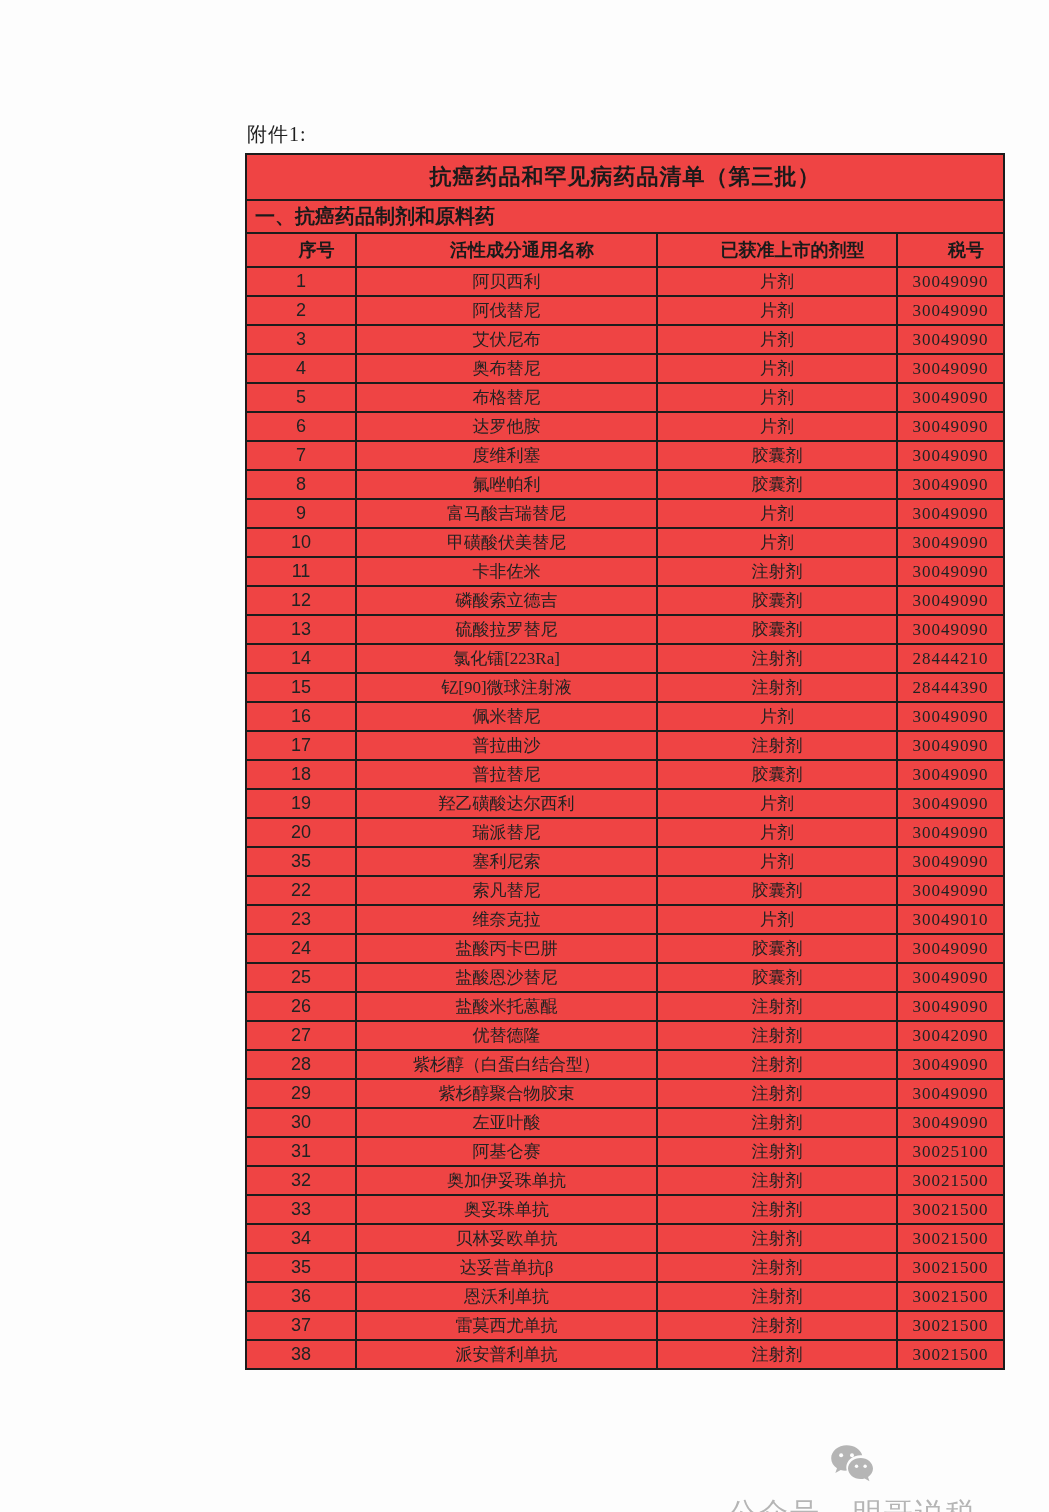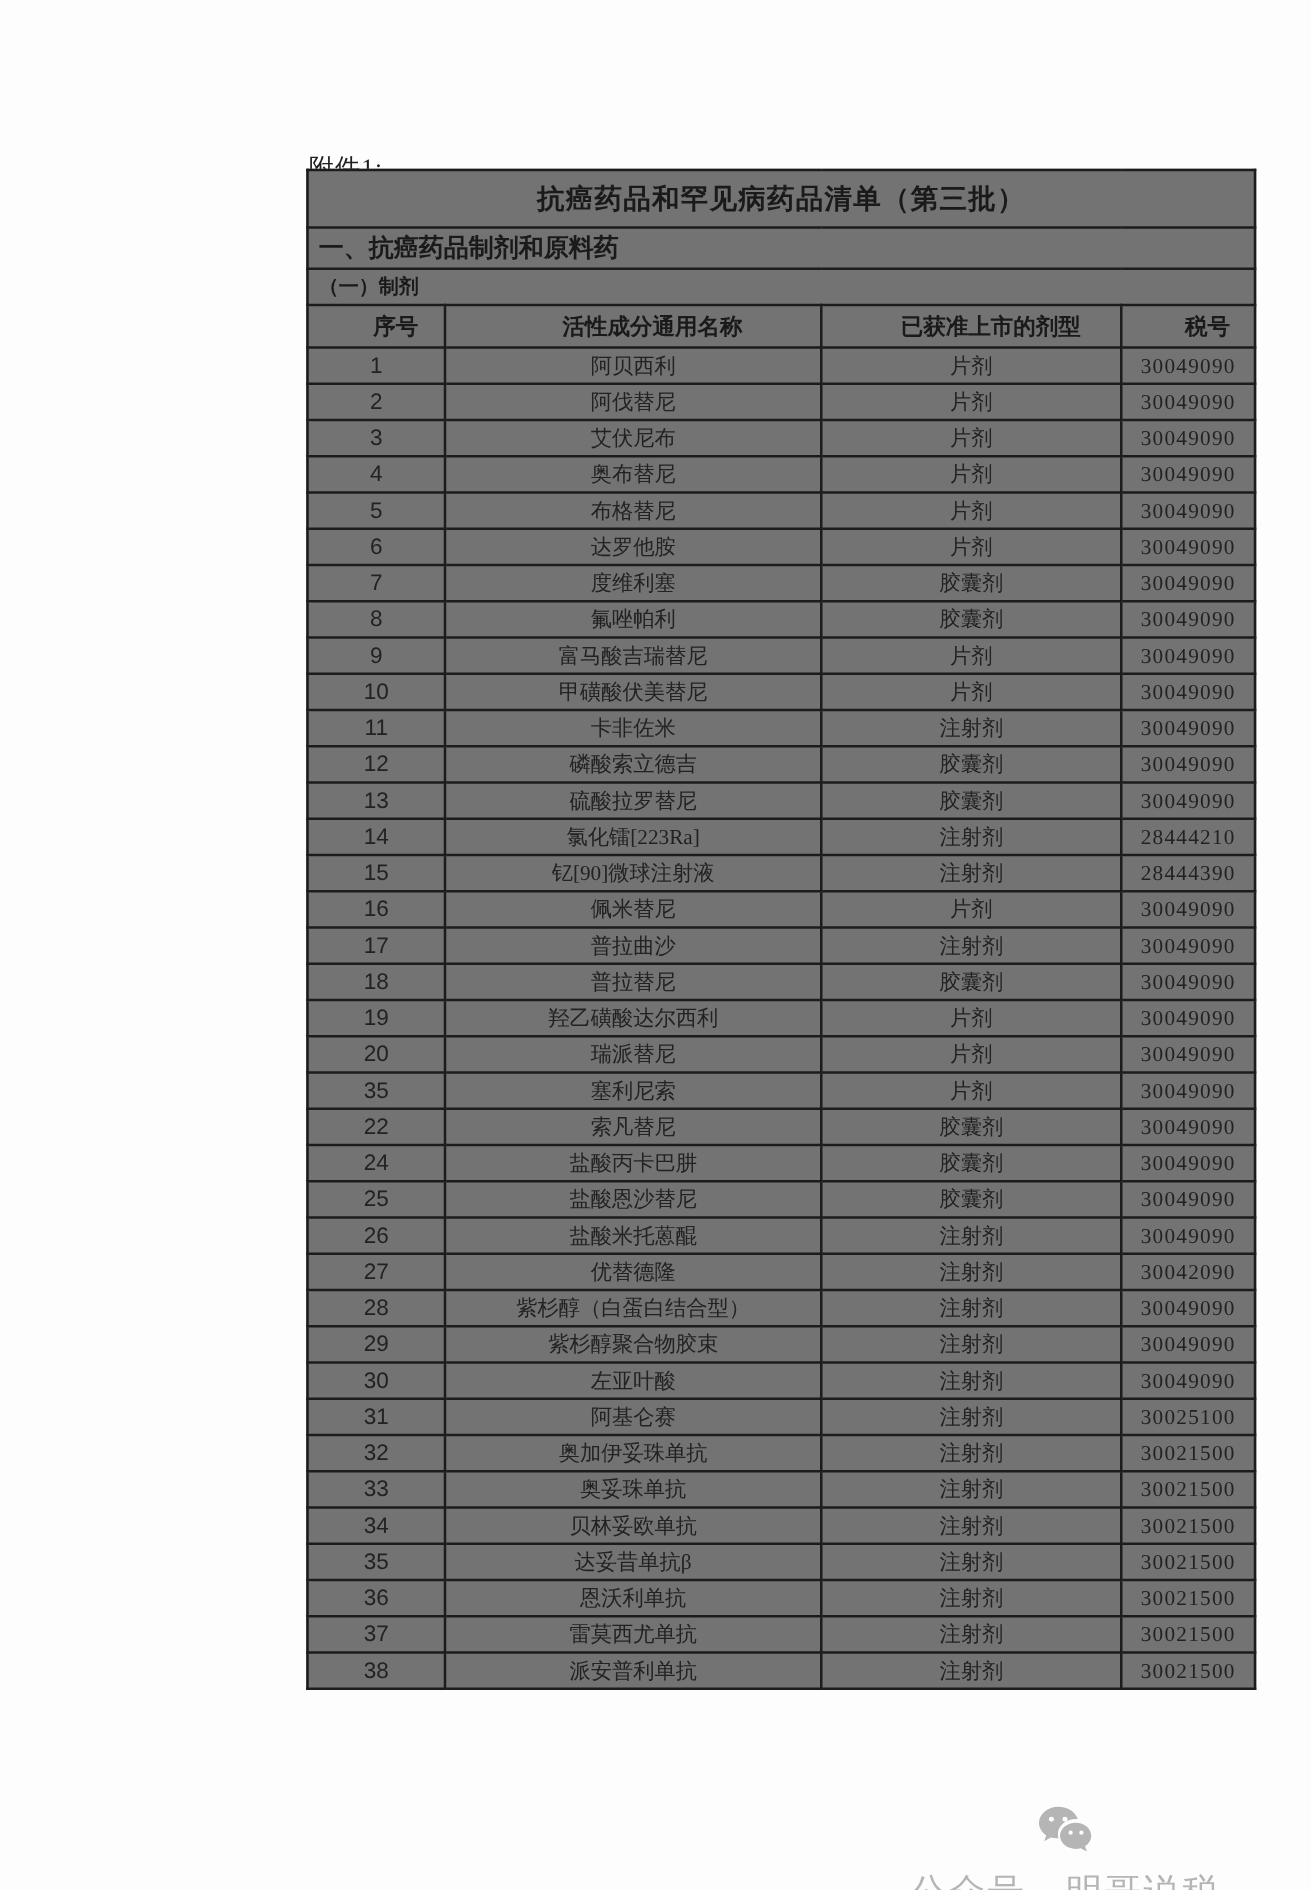--- a/index.html
+++ b/index.html
@@ -21,25 +21,25 @@
     left: 247px;
     top: 121px;
     font-size: 20px;
     font-family: "Liberation Serif", serif;
     color: #1f1f1f;
     letter-spacing: 1px;
   }
   table.drug-table {
     position: absolute;
     left: 245px;
-    top: 135px;
+    top: 153px;
     width: 758px;
     border-collapse: collapse;
     table-layout: fixed;
-    background: #737373;
+    background: #ef4444;
   }
   table.drug-table td, table.drug-table th {
     border: 2px solid #1c1c1c;
     padding: 0 4px;
     overflow: hidden;
     white-space: nowrap;
   }
   tr.title-row td {
     height: 44px;
     text-align: center;
@@ -115,23 +115,20 @@
       <col style="width:240px">
       <col style="width:107px">
     </colgroup>
     <tbody>
       <tr class="title-row">
         <td colspan="4">抗癌药品和罕见病药品清单（第三批）</td>
       </tr>
       <tr class="section-row">
         <td colspan="4">一、抗癌药品制剂和原料药</td>
       </tr>
-      <tr class="subsection-row">
-        <td colspan="4">（一）制剂</td>
-      </tr>
       <tr class="header-row">
         <th>序号</th>
         <th>活性成分通用名称</th>
         <th>已获准上市的剂型</th>
         <th>税号</th>
       </tr>
 
     <tr class="data-row">
       <td class="c-no">1</td>
       <td class="c-name">阿贝西利</td>
@@ -279,20 +276,26 @@
       <td class="c-code">30049090</td>
     </tr>
 
     <tr class="data-row">
       <td class="c-no">22</td>
       <td class="c-name">索凡替尼</td>
       <td class="c-form">胶囊剂</td>
       <td class="c-code">30049090</td>
     </tr>
 
+    <tr class="data-row">
+      <td class="c-no">23</td>
+      <td class="c-name">维奈克拉</td>
+      <td class="c-form">片剂</td>
+      <td class="c-code">30049010</td>
+    </tr>
 
     <tr class="data-row">
       <td class="c-no">24</td>
       <td class="c-name">盐酸丙卡巴肼</td>
       <td class="c-form">胶囊剂</td>
       <td class="c-code">30049090</td>
     </tr>
 
     <tr class="data-row">
       <td class="c-no">25</td>

